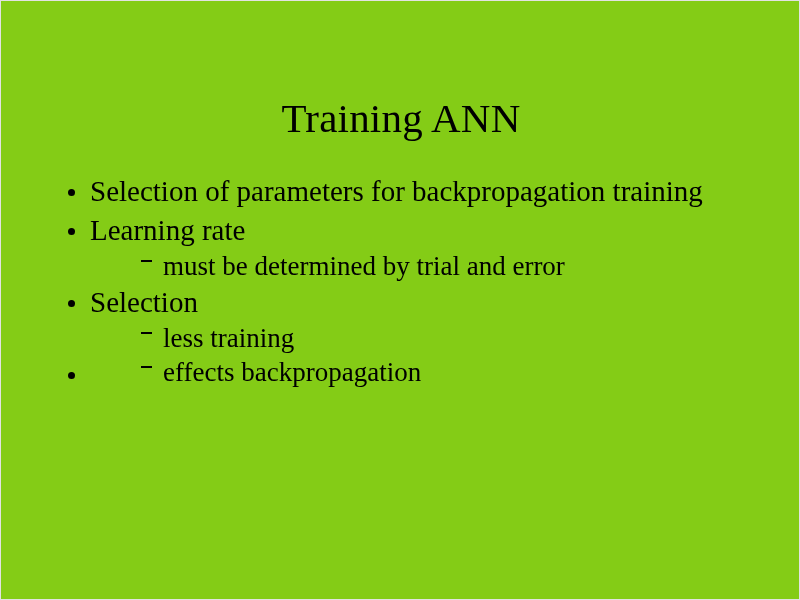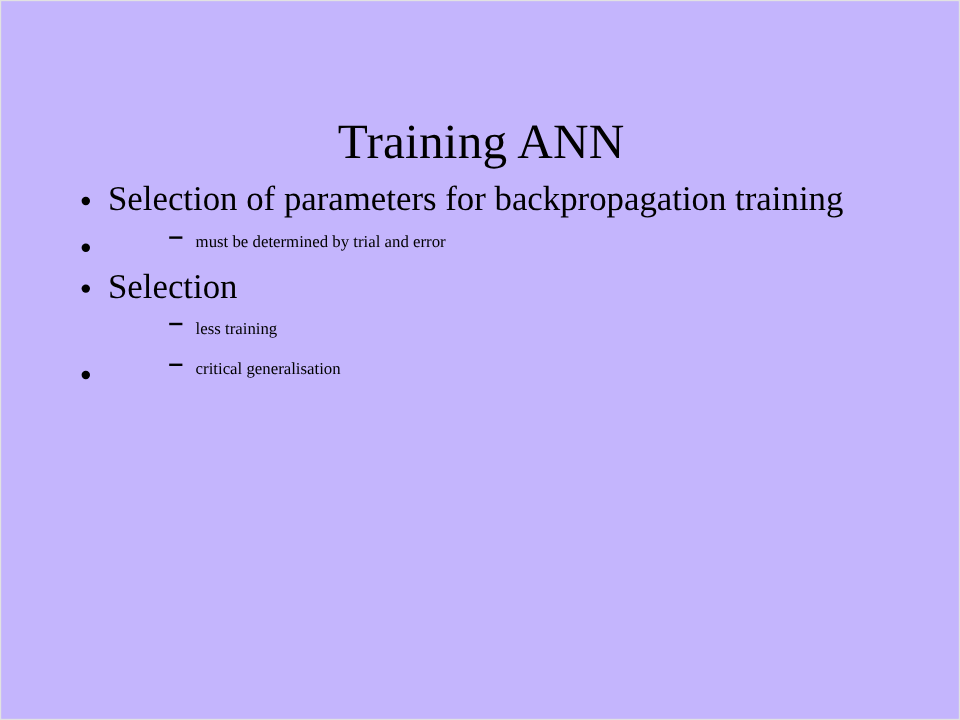--- a/index.html
+++ b/index.html
@@ -13,39 +13,39 @@
     height: 600px;
     overflow: hidden;
     font-family: "Liberation Serif", "DejaVu Serif", serif;
     color: #000000;
   }
   .slide {
     position: relative;
     width: 800px;
     height: 600px;
     box-sizing: border-box;
-    background: #c4b5fd;
+    background: #84cc16;
     border: 1px solid #e2e2e2;
   }
   .slide-title {
     position: absolute;
     left: 0;
     top: 66px;
     width: 800px;
     text-align: center;
     font-size: 41px;
     line-height: 48px;
     font-weight: normal;
     letter-spacing: 0.2px;
     color: #000000;
   }
   .body-block {
     position: absolute;
     left: 56px;
-    top: 148px;
+    top: 173px;
     width: 690px;
   }
   ul.level1 {
     list-style: none;
     margin: 0;
     padding: 0;
   }
   li.l1 {
     position: relative;
     padding-left: 33px;
@@ -67,21 +67,21 @@
     max-width: 615px;
   }
   ul.level2 {
     list-style: none;
     margin: 3px 0 4px 0;
     padding: 0;
   }
   li.l2 {
     position: relative;
     padding-left: 73px;
-    font-size: 14px;
+    font-size: 27px;
     line-height: 30px;
     margin: 0;
   }
   li.l2 > .bullet-dash {
     position: absolute;
     left: 51px;
     top: 9px;
     width: 11px;
     height: 2px;
     background: #000000;
@@ -100,20 +100,21 @@
   <div class="body-block">
     <ul class="level1">
 
       <li class="l1">
         <span class="bullet-dot"></span>
         <span class="l1-text">Selection of parameters for backpropagation training</span>
       </li>
 
       <li class="l1">
         <span class="bullet-dot"></span>
+        <span class="l1-text">Learning rate</span>
         <ul class="level2">
           <li class="l2">
             <span class="bullet-dash"></span>
             <span class="l2-text">must be determined by trial and error</span>
           </li>
         </ul>
       </li>
 
       <li class="l1">
         <span class="bullet-dot"></span>
@@ -124,21 +125,21 @@
             <span class="l2-text">less training</span>
           </li>
         </ul>
       </li>
 
       <li class="l1">
         <span class="bullet-dot"></span>
         <ul class="level2">
           <li class="l2">
             <span class="bullet-dash"></span>
-            <span class="l2-text">critical generalisation</span>
+            <span class="l2-text">effects backpropagation</span>
           </li>
         </ul>
       </li>
 
     </ul>
   </div>
 
 </div>
 
 </body></html>

